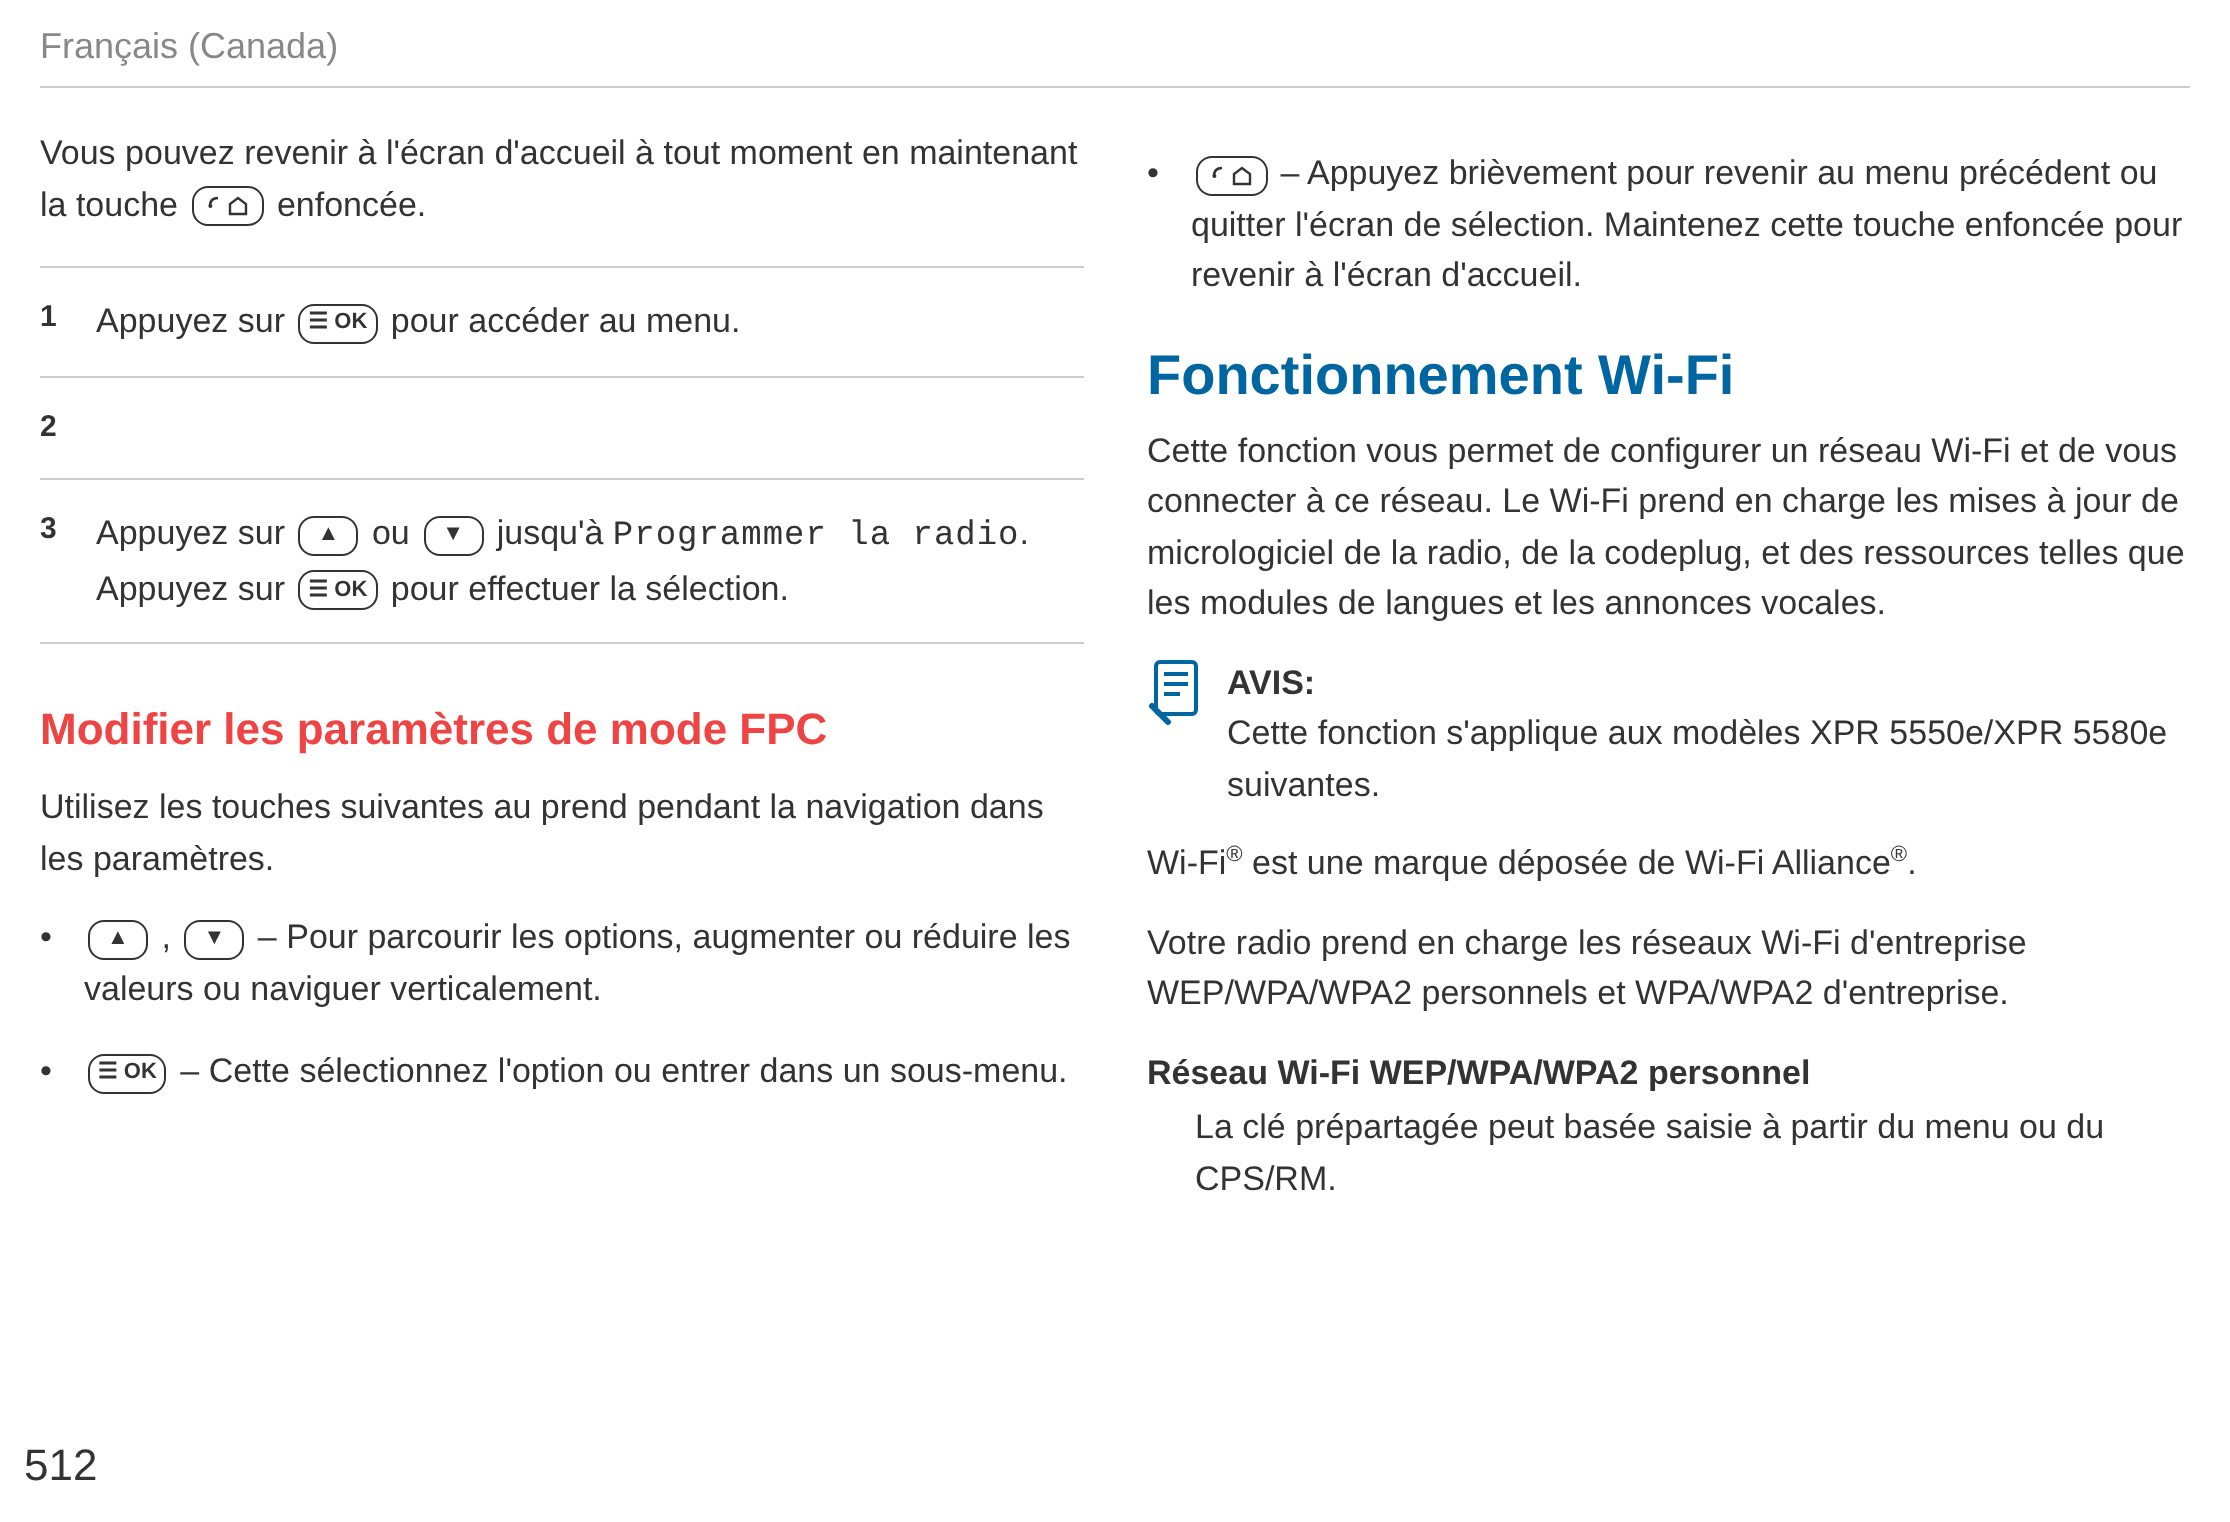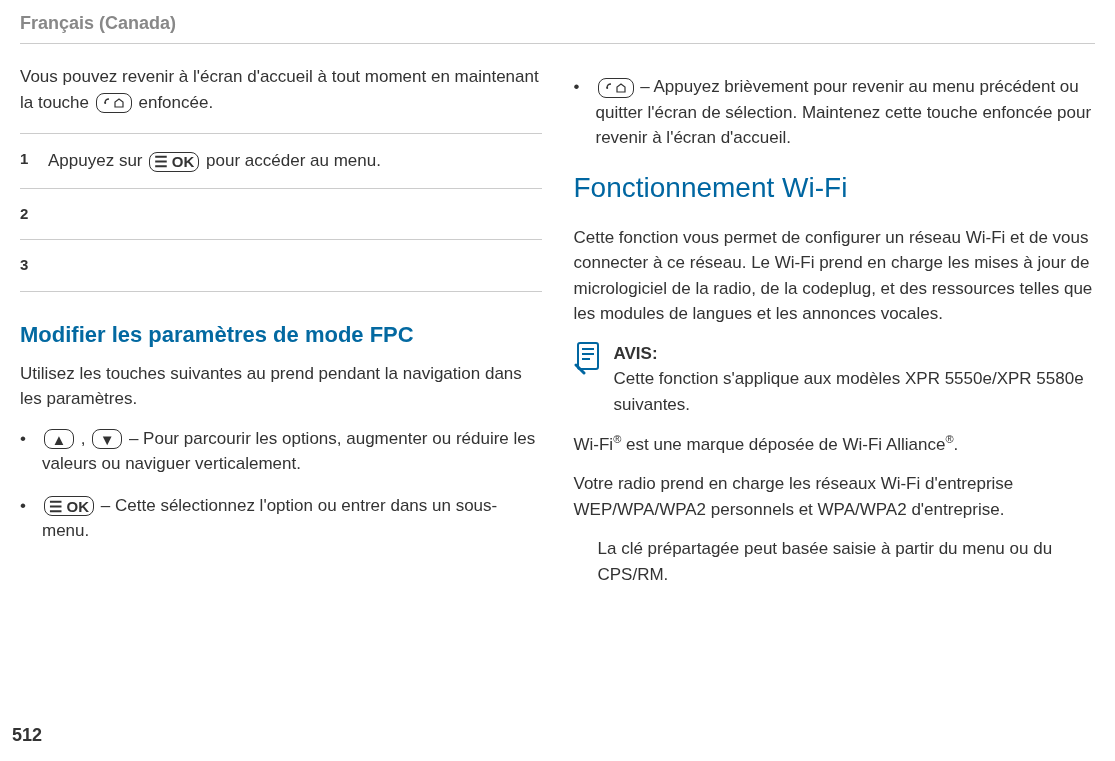--- a/index.html
+++ b/index.html
@@ -8,21 +8,21 @@
     width: 1115px;
     height: 761px;
     padding: 10px 20px 20px 20px;
     color: #333;
     position: relative;
     font-size: 17px;
     line-height: 1.5;
   }
   .page-header {
     color: #888;
-    font-weight: bold;
+    font-weight: normal;
     font-size: 18px;
     border-bottom: 1px solid #ccc;
     padding-bottom: 6px;
     margin-bottom: 20px;
   }
   .columns {
     display: flex;
     gap: 32px;
   }
   .col { flex: 1; }
@@ -36,53 +36,53 @@
   .step:first-child { border-top: 1px solid #ccc; }
   .step .num {
     font-weight: bold;
     min-width: 16px;
     font-size: 15px;
   }
   .step .body { flex: 1; }
   .step .body p { margin-bottom: 10px; }
   .step .body p:last-child { margin-bottom: 0; }
   h2.subheading {
-    color: #0369a1;
+    color: #ef4444;
     font-weight: bold;
     font-size: 22px;
     margin-top: 26px;
     margin-bottom: 10px;
   }
   h2.mainheading {
     color: #0066a1;
-    font-weight: normal;
+    font-weight: bold;
     font-size: 28px;
     margin-top: 8px;
-    margin-bottom: 16px;
+    margin-bottom: 4px;
   }
   .para { margin-bottom: 14px; }
   .bullets { margin-top: 10px; }
   .bullet {
     display: flex;
     gap: 10px;
     margin-bottom: 16px;
   }
   .bullet .dot { min-width: 12px; }
   .bullet .btxt { flex: 1; }
   .icon-btn {
     display: inline-flex;
     align-items: center;
     justify-content: center;
     vertical-align: middle;
     border: 1.5px solid #333;
     border-radius: 8px;
     height: 20px;
     min-width: 30px;
     padding: 0 4px;
-    font-size: 15px;
+    font-size: 11px;
     font-weight: bold;
     background: #fff;
     line-height: 1;
     margin: 0 2px;
   }
   .icon-btn.wide { min-width: 36px; }
   .mono { font-family: "Courier New", monospace; letter-spacing: 0.5px; }
   .note {
     display: flex;
     gap: 12px;
@@ -93,22 +93,22 @@
     flex-shrink: 0;
   }
   .note-title { font-weight: bold; }
   .note-body { flex: 1; }
   dl.defn dt { font-weight: bold; margin-bottom: 2px; }
   dl.defn dd { margin-left: 24px; margin-bottom: 12px; }
   .page-num {
     position: absolute;
     bottom: 12px;
     left: 12px;
-    font-weight: bold;
-    font-size: 18px;
+    font-weight: normal;
+    font-size: 22px;
   }
   sup { font-size: 0.65em; }
 </style>
 </head>
 <body>
 
 <div class="page-header">
   <span>Français (Canada)</span>
 </div>
 
@@ -140,20 +140,32 @@
           </p>
         </div>
       </div>
 
       <div class="step">
         <div class="num">2</div>
       </div>
 
       <div class="step">
         <div class="num">3</div>
+        <div class="body">
+          <p>
+            <span>Appuyez sur </span>
+            <span class="icon-btn">▲</span>
+            <span> ou </span>
+            <span class="icon-btn">▼</span>
+            <span> jusqu'à </span>
+            <span class="mono">Programmer la radio</span><span>. Appuyez sur </span>
+            <span class="icon-btn">☰ OK</span>
+            <span> pour effectuer la sélection.</span>
+          </p>
+        </div>
       </div>
     </div>
 
     <h2 class="subheading">Modifier les paramètres de mode FPC</h2>
     <p class="para">Utilisez les touches suivantes au prend pendant la navigation dans les paramètres.</p>
 
     <div class="bullets">
       <div class="bullet">
         <div class="dot">•</div>
         <div class="btxt">
@@ -206,18 +218,19 @@
       <div class="note-body">
         <div class="note-title">AVIS:</div>
         <div>Cette fonction s'applique aux modèles XPR 5550e/XPR 5580e suivantes.</div>
       </div>
     </div>
 
     <p class="para">Wi-Fi<sup>®</sup> est une marque déposée de Wi-Fi Alliance<sup>®</sup>.</p>
     <p class="para">Votre radio prend en charge les réseaux Wi-Fi d'entreprise WEP/WPA/WPA2 personnels et WPA/WPA2 d'entreprise.</p>
 
     <dl class="defn">
+      <dt>Réseau Wi-Fi WEP/WPA/WPA2 personnel</dt>
       <dd>La clé prépartagée peut basée saisie à partir du menu ou du CPS/RM.</dd>
     </dl>
   </div>
 </div>
 
 <div class="page-num">512</div>
 
 </body></html>

